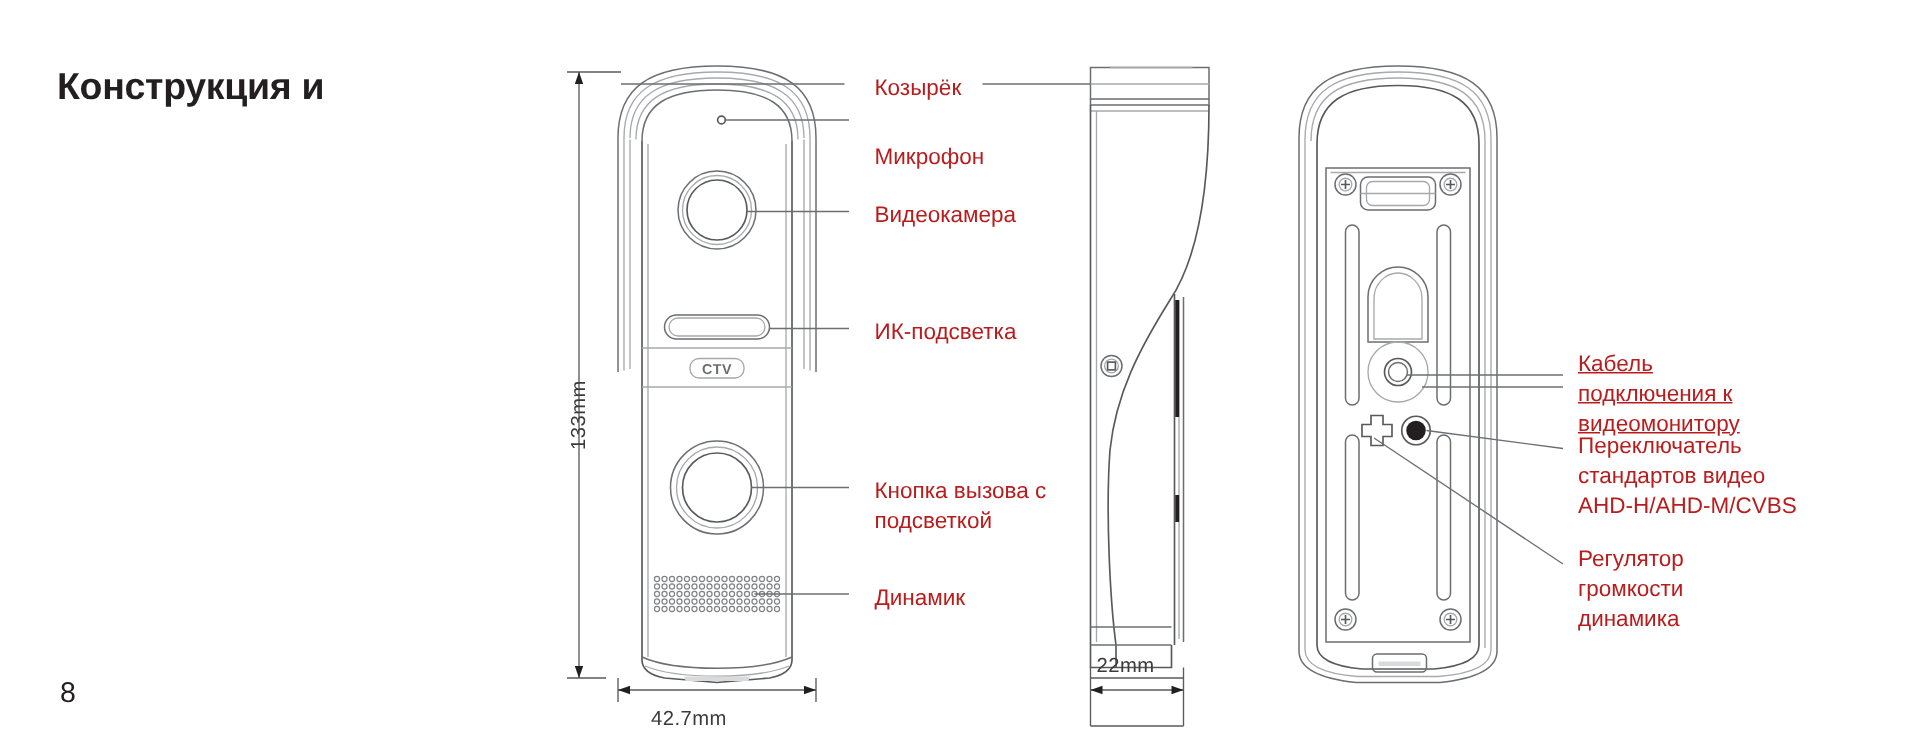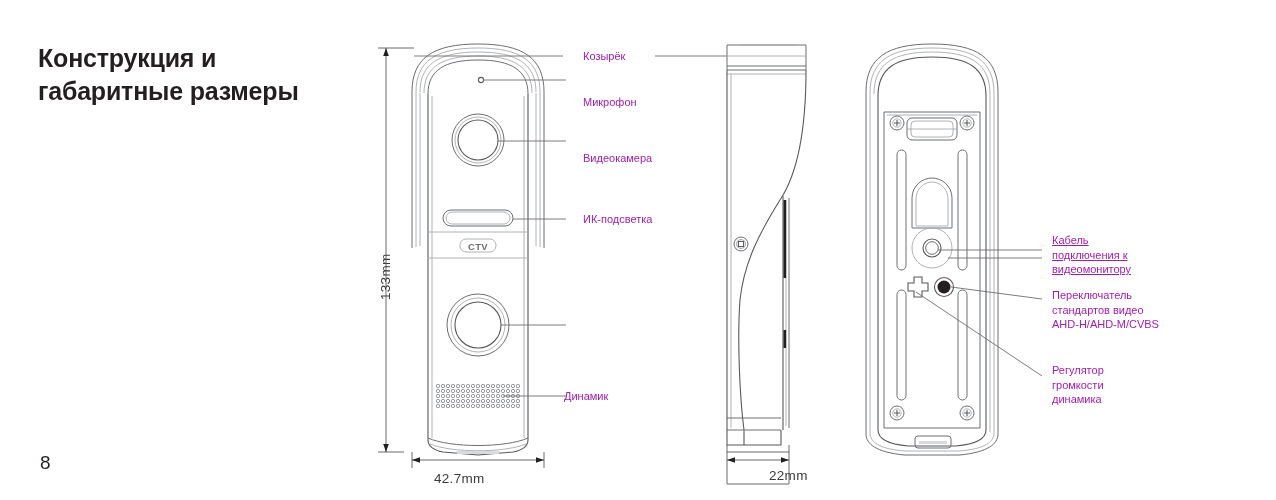--- a/index.html
+++ b/index.html
@@ -44,23 +44,23 @@
     position: absolute;
     left: 40px;
     top: 452px;
     font-size: 19px;
     color: #231f20;
   }
 
   
   .callout {
     position: absolute;
-    font-size: 11px;
+    font-size: 15px;
     line-height: 1.32;
-    color: #a21caf;
+    color: #b91c1c;
     white-space: pre-line;
   }
 
   
   .dim-text {
     position: absolute;
     font-size: 13.5px;
     color: #3b3b3b;
     letter-spacing: 0.3px;
   }
@@ -87,21 +87,20 @@
   .fillgrey { fill: #d9dadb; }
   .filldark { fill: #231f20; }
 </style>
 </head>
 <body>
 
 <div id="page-root">
 
   <div class="section-title">
     <span class="line">Конструкция и</span>
-    <span class="line">габаритные размеры</span>
   </div>
 
   <div class="page-number">8</div>
 
   <svg class="drawing" viewBox="0 0 1276 500">
 
     <g>
 
       <path class="ln" d="M412 92 C412 58 433 44 478 44 C523 44 544 58 544 92"></path>
       <path class="ln-light" d="M416 92 C416 61 436 48 478 48 C520 48 540 61 540 92"></path>
@@ -393,27 +392,29 @@
       <path class="dimline" d="M727 484 L789 484"></path>
       <path class="dimline" d="M727 460 L789 460"></path>
       <path class="filldark" d="M727 460 L735 457.2 L735 462.8 Z"></path>
       <path class="filldark" d="M789 460 L781 457.2 L781 462.8 Z"></path>
     </g>
 
   </svg>
 
   <div class="dim-text dim-vertical" style="left:378px; top:300px;">133mm</div>
   <div class="dim-text" style="left:434px; top:471px;">42.7mm</div>
-  <div class="dim-text" style="left:731px; top:468px;margin-left:38px;">22mm</div>
+  <div class="dim-text" style="left:731px; top:436px;">22mm</div>
 
   <div class="callout" style="left:583px; top:49px;">Козырёк</div>
   <div class="callout" style="left:583px; top:73px;margin-top:22px;">Микрофон</div>
-  <div class="callout" style="left:583px; top:134px;margin-top:17px;">Видеокамера</div>
+  <div class="callout" style="left:583px; top:134px;">Видеокамера</div>
   <div class="callout" style="left:583px; top:212px;text-align:right;">ИК-подсветка</div>
-  <div class="callout" style="left:564px; top:389px;">Динамик</div>
+  <div class="callout" style="left:583px; top:318px;">Кнопка вызова с
+подсветкой</div>
+  <div class="callout" style="left:583px; top:389px;">Динамик</div>
 
   <div class="callout" style="left:1052px; top:233px;text-decoration:underline;">Кабель
 подключения к
 видеомонитору</div>
   <div class="callout" style="left:1052px; top:288px;">Переключатель
 стандартов видео
 AHD-H/AHD-M/CVBS</div>
   <div class="callout" style="left:1052px; top:363px;">Регулятор
 громкости
 динамика</div>

